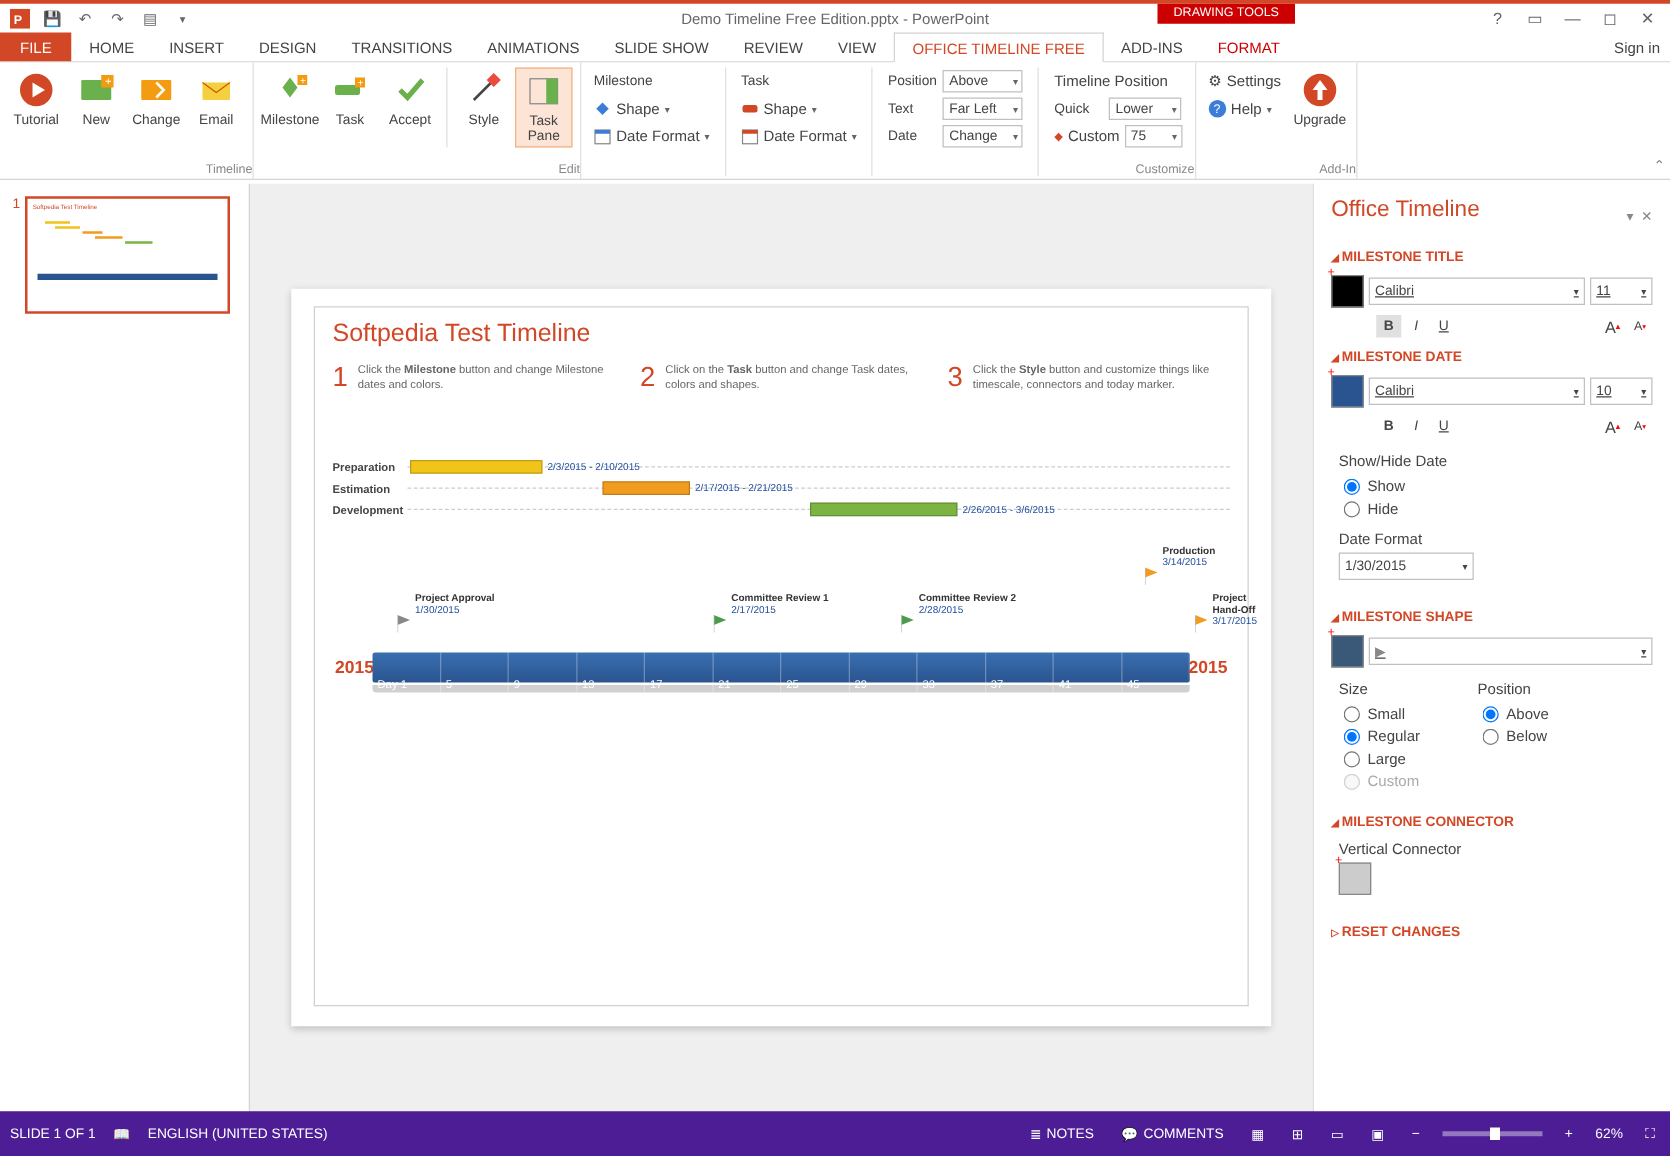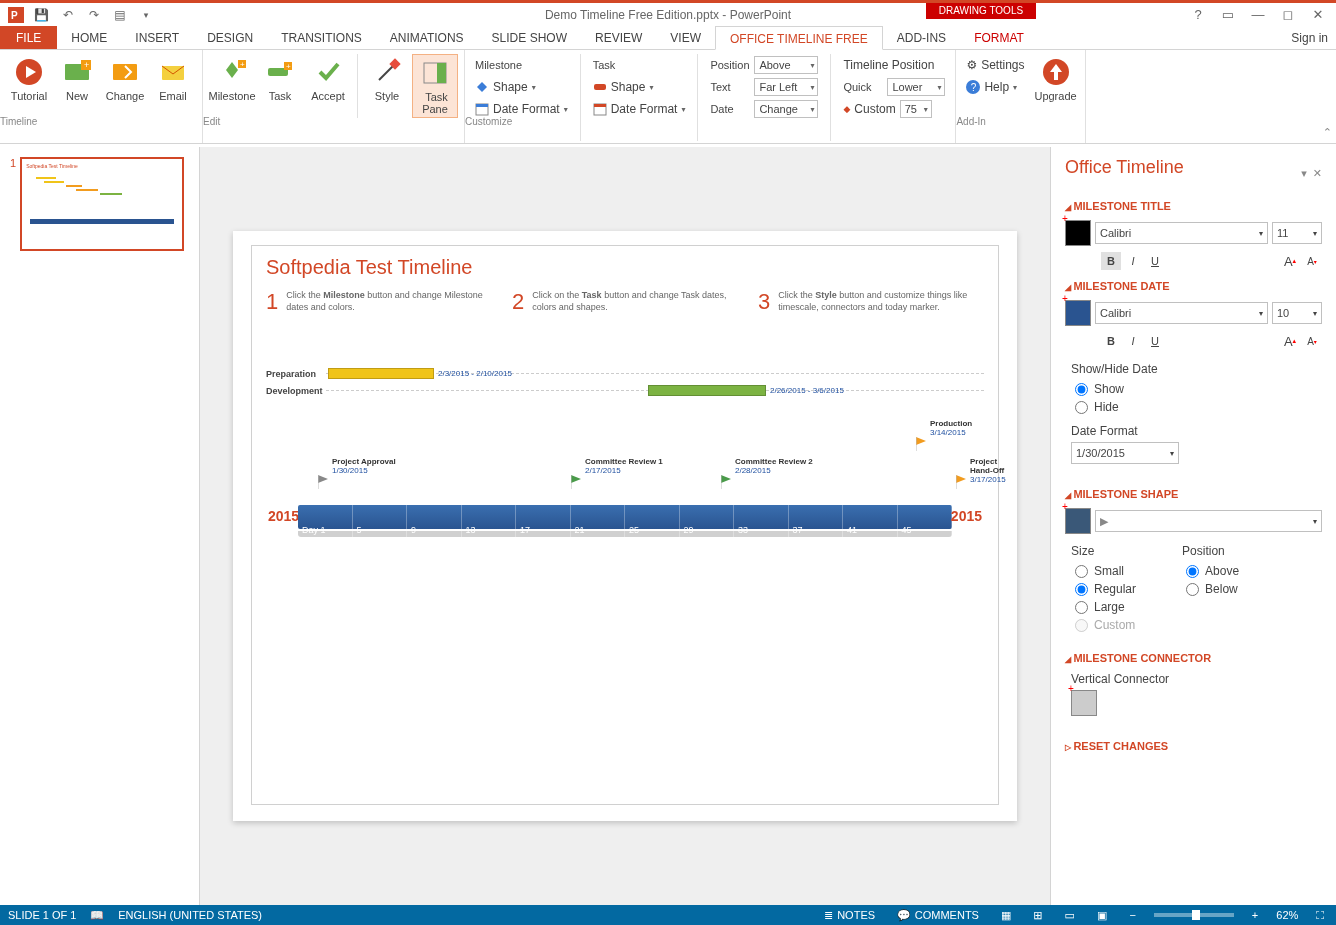--- a/index.html
+++ b/index.html
@@ -18,25 +18,25 @@
 .tabs { height:24px; display:flex; border-bottom:1px solid #d4d4d4; position:relative; }
 .tab { padding:0 14px; line-height:24px; color:#444; font-size:12px; cursor:pointer; text-transform:uppercase; }
 .tab.file { background:#d24726; color:#fff; padding:0 16px; }
 .tab.active { color:#d24726; border:1px solid #d4d4d4; border-bottom:1px solid #fff; margin-bottom:-1px; background:#fff; }
 .tab.format { color:#c00; }
 .signin { position:absolute; right:8px; color:#444; font-size:12px; line-height:24px; }
 
 
 .ribbon { height:94px; background:#fff; border-bottom:1px solid #d4d4d4; display:flex; position:relative; }
 .group { border-right:1px solid #e0e0e0; padding:4px 6px 2px 6px; display:flex; flex-direction:column; position:relative; }
-.group-label { position:absolute; bottom:16px; left:0; right:0; text-align:left; font-size:10px; color:#888; }
+.group-label { position:absolute; bottom:2px; left:0; right:0; text-align:right; font-size:10px; color:#888; }
 .big-btn { width:46px; display:flex; flex-direction:column; align-items:center; gap:2px; padding:2px; cursor:pointer; }
 .big-btn.sel { background:#fce4d6; border:1px solid #f4b183; }
 .ico { width:32px; height:32px; display:flex; align-items:center; justify-content:center; font-size:20px; }
-.btn-label { font-size:11px; color:#444; text-align:right; line-height:12px; }
+.btn-label { font-size:11px; color:#444; text-align:center; line-height:12px; }
 .row-btns { display:flex; gap:2px; }
 .mini-row { display:flex; align-items:center; gap:4px; height:22px; padding:0 4px; }
 .mini-label { font-size:11px; color:#444; min-width:40px; }
 .combo { border:1px solid #c0c0c0; height:18px; font-size:11px; padding:0 14px 0 4px; background:#fff; position:relative; display:inline-flex; align-items:center; cursor:pointer; }
 .combo::after { content:"▾"; position:absolute; right:3px; font-size:8px; color:#666; }
 .ribbon-collapse { position:absolute; right:4px; bottom:4px; font-size:11px; color:#888; cursor:pointer; }
 
 
 .main { position:absolute; top:147px; bottom:20px; left:0; right:0; display:flex; }
 .thumbs { width:200px; border-right:1px solid #d4d4d4; background:#fff; padding:10px; overflow-y:auto; }
@@ -45,21 +45,21 @@
 .thumb { width:164px; height:94px; border:2px solid #d24726; background:#fff; padding:4px; font-size:4px; }
 
 .canvas-area { flex:1; background:#efefef; display:flex; align-items:center; justify-content:center; position:relative; }
 .slide { width:784px; height:590px; background:#fff; box-shadow:0 2px 6px rgba(0,0,0,.2); padding:14px 18px; position:relative; }
 
 .pane { width:286px; border-left:1px solid #d4d4d4; background:#fff; padding:10px 14px; overflow-y:auto; }
 .pane-title { color:#d24726; font-size:18px; font-weight:400; margin-bottom:12px; }
 .section-hdr { color:#d24726; font-size:11px; font-weight:600; margin:10px 0 8px 0; text-transform:uppercase; cursor:pointer; }
 .section-hdr::before { content:"◢ "; font-size:8px; }
 .section-hdr.collapsed::before { content:"▷ "; }
-.font-row { display:flex; gap:4px; align-items:center; margin-bottom:6px; }
+.font-row { display:flex; gap:4px; align-items:center; margin-bottom:6px;text-decoration:underline; }
 .color-sw { width:26px; height:26px; border:1px solid #888; position:relative; }
 .color-sw::before { content:"+"; position:absolute; top:-8px; left:-4px; color:red; font-size:10px; }
 .font-combo { flex:1; border:1px solid #c0c0c0; height:22px; padding:0 4px; font-size:11px; display:flex; align-items:center; justify-content:space-between; }
 .size-combo { width:50px; border:1px solid #c0c0c0; height:22px; padding:0 4px; font-size:11px; display:flex; align-items:center; justify-content:space-between; }
 .tool-row { display:flex; justify-content:space-between; padding-left:36px; }
 .tool-btns { display:flex; gap:2px; }
 .tool-btn { width:20px; height:18px; display:flex; align-items:center; justify-content:center; font-size:11px; cursor:pointer; }
 .radio-row { display:flex; align-items:center; gap:6px; font-size:12px; padding:2px 0 2px 10px; }
 .radio-row input { margin:0; }
 .sub-label { font-size:12px; color:#444; margin:4px 0 4px 6px; }
@@ -79,21 +79,21 @@
 .task-dash { position:absolute; left:60px; right:0; top:8px; border-top:1px dashed #ccc; }
 .tl-band { position:relative; height:24px; background:linear-gradient(#3a6fb0,#2a5490); margin:0 32px; border-radius:2px; display:flex; color:#fff; font-size:9px; }
 .tl-tick { flex:1; border-right:1px solid rgba(255,255,255,.3); padding:20px 4px; }
 .tl-year { position:absolute; color:#d24726; font-size:14px; font-weight:600; top:3px; }
 .ms-area { position:relative; height:60px; margin:40px 32px 6px 32px; }
 .ms { position:absolute; font-size:8px; }
 .ms-name { font-weight:600; color:#333; }
 .ms-date { color:#2050a0; }
 
 
-.statusbar { position:absolute; bottom:0; left:0; right:0; height:20px; background:#0369a1; color:#fff; display:flex; align-items:center; font-size:11px; padding:0 8px; gap:14px; }
+.statusbar { position:absolute; bottom:0; left:0; right:0; height:36px; background:#4c1d95; color:#fff; display:flex; align-items:center; font-size:11px; padding:0 8px; gap:14px; }
 .statusbar .spacer { flex:1; }
 .st-btn { display:flex; align-items:center; gap:4px; cursor:pointer; padding:0 4px; }
 .zoom-slider { width:80px; height:4px; background:rgba(255,255,255,.4); position:relative; }
 .zoom-thumb { position:absolute; width:8px; height:10px; background:#fff; top:-3px; left:38px; }
 
 svg { display:block; }
 </style>
 </head>
 <body>
 
@@ -298,21 +298,21 @@
       <div class="mini-row">
           <span>Timeline Position</span>
         </div>
       <div class="mini-row">
           <span class="mini-label">Quick</span>
           <span class="combo" style="width:58px">Lower</span>
         </div>
       <div class="mini-row">
           <span style="color:#d24726;font-size:9px">◆</span>
           <span>Custom</span>
-          <span class="combo" style="width:32px;padding-right:4px">75</span>
+          <span class="combo" style="width:46px;padding-right:4px">75</span>
         </div>
     </div>
     <div class="group-label">Customize</div>
   </div>
 
   <div class="group" style="flex-direction:row;gap:4px">
     <div>
       <div class="mini-row">⚙ <span>Settings</span></div>
       <div class="mini-row">
           <span style="background:#3b7dd8;color:#fff;width:14px;height:14px;border-radius:7px;display:inline-flex;align-items:center;justify-content:center;font-size:10px">?</span> 
@@ -369,20 +369,26 @@
               <div class="instr-num">3</div>
               <div class="instr-text">Click the <b>Style</b> button and customize things like timescale, connectors and today marker.</div>
             </div>
           </div>
         <div class="gantt" id="gantt">
             <div class="task-row">
               <div class="task-name">Preparation</div>
               <div class="task-dash"></div>
               <div class="task-bar" style="left:62px;width:106px;background:#f0c419;border:1px solid rgba(0,0,0,.2)"></div>
               <div class="task-date" style="left:172px">2/3/2015 - 2/10/2015</div>
+            </div>
+            <div class="task-row">
+              <div class="task-name">Estimation</div>
+              <div class="task-dash"></div>
+              <div class="task-bar" style="left:216px;width:70px;background:#f29c1f;border:1px solid rgba(0,0,0,.2)"></div>
+              <div class="task-date" style="left:290px">2/17/2015 - 2/21/2015</div>
             </div>
             <div class="task-row">
               <div class="task-name">Development</div>
               <div class="task-dash"></div>
               <div class="task-bar" style="left:382px;width:118px;background:#7cb342;border:1px solid rgba(0,0,0,.2)"></div>
               <div class="task-date" style="left:504px">2/26/2015 - 3/6/2015</div>
             </div>
           </div>
         <div class="ms-area" id="msarea">
             <div class="ms" style="left: 22px; top: 18px;">

